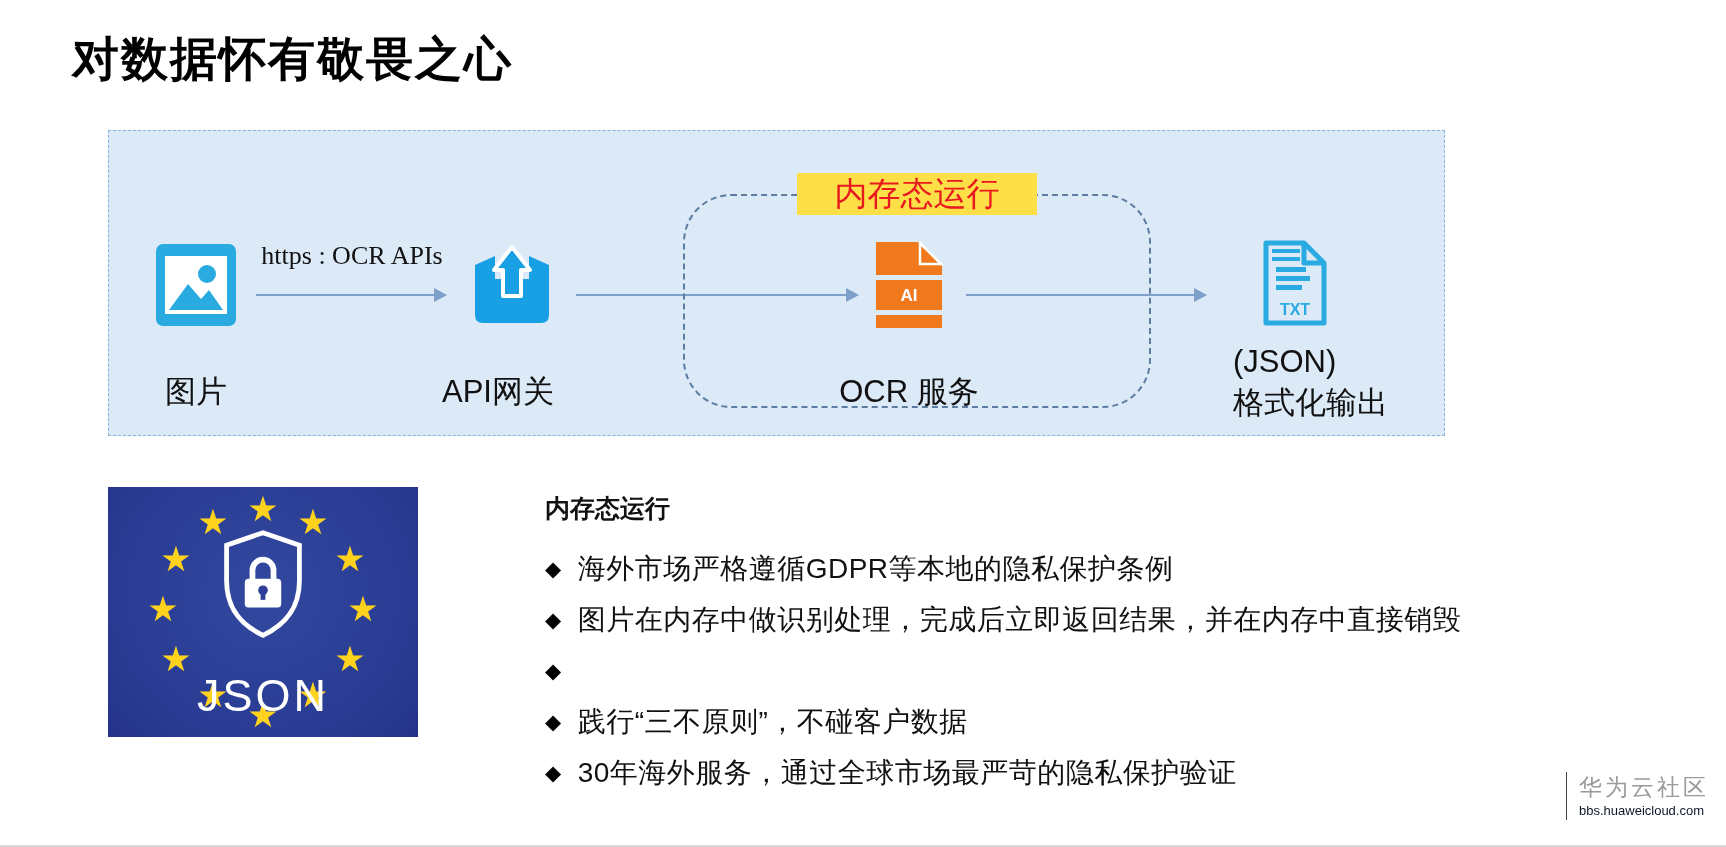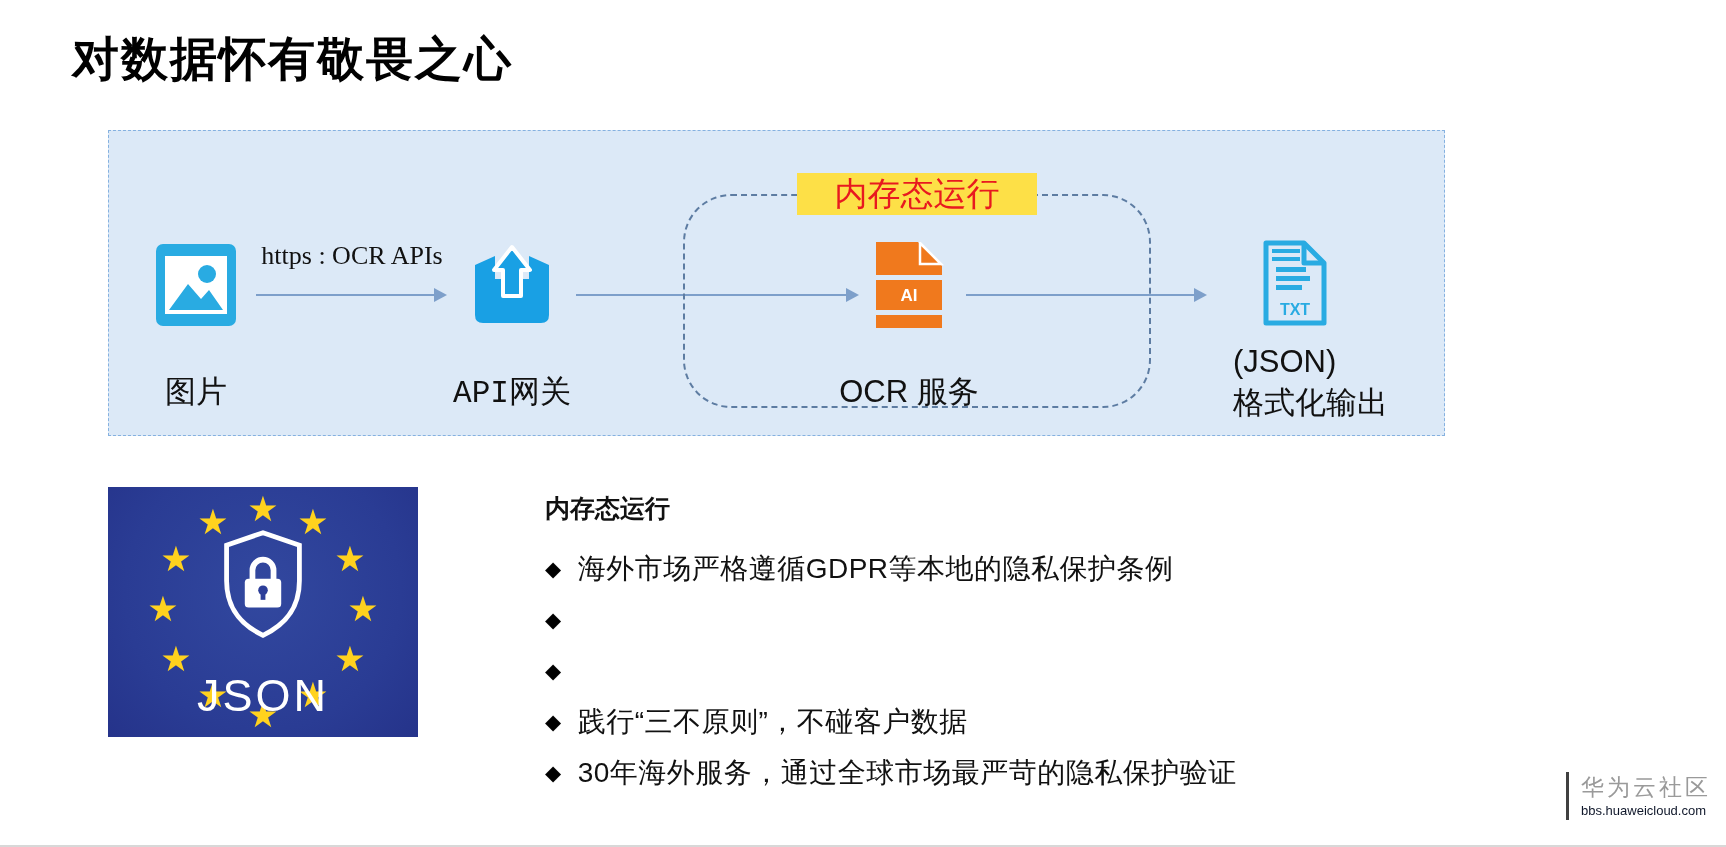--- a/index.html
+++ b/index.html
@@ -23,21 +23,21 @@
   .a1{left:147px;top:163px;width:178px;}
   .a2{left:467px;top:163px;width:270px;}
   .a3{left:857px;top:163px;width:228px;}
   .memory-box{position:absolute;left:574px;top:63px;width:468px;height:214px;
               border:2px dashed #5d7ca2;border-radius:48px;box-sizing:border-box;}
   .memory-label{position:absolute;left:688px;top:42px;width:240px;height:42px;line-height:42px;
                 text-align:center;font-size:33px;color:#e8191f;background:#fde047;z-index:2;}
   .icon-img{left:47px;top:113px;}
   .lbl-img{left:27px;top:240px;width:120px;}
   .icon-api{left:362px;top:112px;}
-  .lbl-api{left:323px;top:240px;width:160px;font-family:Liberation Mono, monospace;}
+  .lbl-api{left:309px;top:240px;width:160px;}
   .icon-ai{left:765px;top:111px;z-index:2;}
   .lbl-ocr{left:690px;top:240px;width:220px;}
   .icon-txt{left:1150px;top:108px;}
   .lbl-fmt{left:1124px;top:210px;width:240px;text-align:left;line-height:41px;}
 
   
   .gdpr{position:absolute;left:108px;top:487px;width:310px;height:250px;overflow:hidden;
         background:radial-gradient(circle at 50% 42%, #32489f 0%, #2a3c94 65%, #25338a 100%);}
   .star{position:absolute;width:44px;height:44px;line-height:44px;text-align:center;
         font-size:35px;color:#ffd21e;}
@@ -46,21 +46,21 @@
              letter-spacing:3px;color:#ffffff;font-weight:400;z-index:2;}
 
   
   .sec-heading{position:absolute;left:545px;top:492px;margin:0;font-size:25px;font-weight:700;color:#111;}
   .sec-list{position:absolute;left:545px;top:543px;margin:0;padding:0;list-style:none;}
   .sec-list li{height:51px;display:flex;align-items:center;font-size:28px;letter-spacing:0.5px;color:#111;}
   .diamond{font-size:21px;margin-right:16px;color:#000;}
 
   
   .watermark{position:absolute;left:1566px;top:772px;width:160px;padding-left:12px;
-             border-left:3px solid #404040;box-sizing:border-box;}
+             border-left:1px solid #404040;box-sizing:border-box;}
   .wm-name{font-size:23px;letter-spacing:3px;color:#9a9a9a;line-height:30px;}
   .wm-url{font-size:13px;color:#0f172a;line-height:18px;}
   .bottom-line{position:absolute;left:0;right:0;bottom:0;height:2px;background:#d8d8d8;}
 </style>
 </head>
 <body>
 
 <div class="canvas">
 
   <h1 class="page-title">对数据怀有敬畏之心</h1>
@@ -142,20 +142,21 @@
   </div>
 
   <h2 class="sec-heading">内存态运行</h2>
   <ul class="sec-list">
     <li>
       <span class="diamond">◆</span>
       <span>海外市场严格遵循GDPR等本地的隐私保护条例</span>
     </li>
     <li>
       <span class="diamond">◆</span>
+      <span>图片在内存中做识别处理，完成后立即返回结果，并在内存中直接销毁</span>
     </li>
     <li>
       <span class="diamond">◆</span>
     </li>
     <li>
       <span class="diamond">◆</span>
       <span>践行“三不原则”，不碰客户数据</span>
     </li>
     <li>
       <span class="diamond">◆</span>

